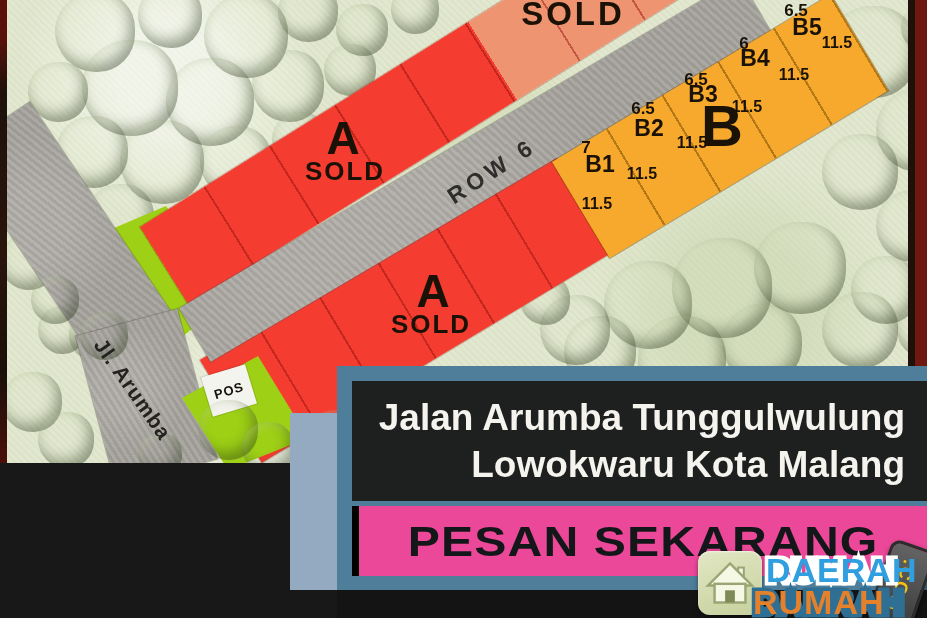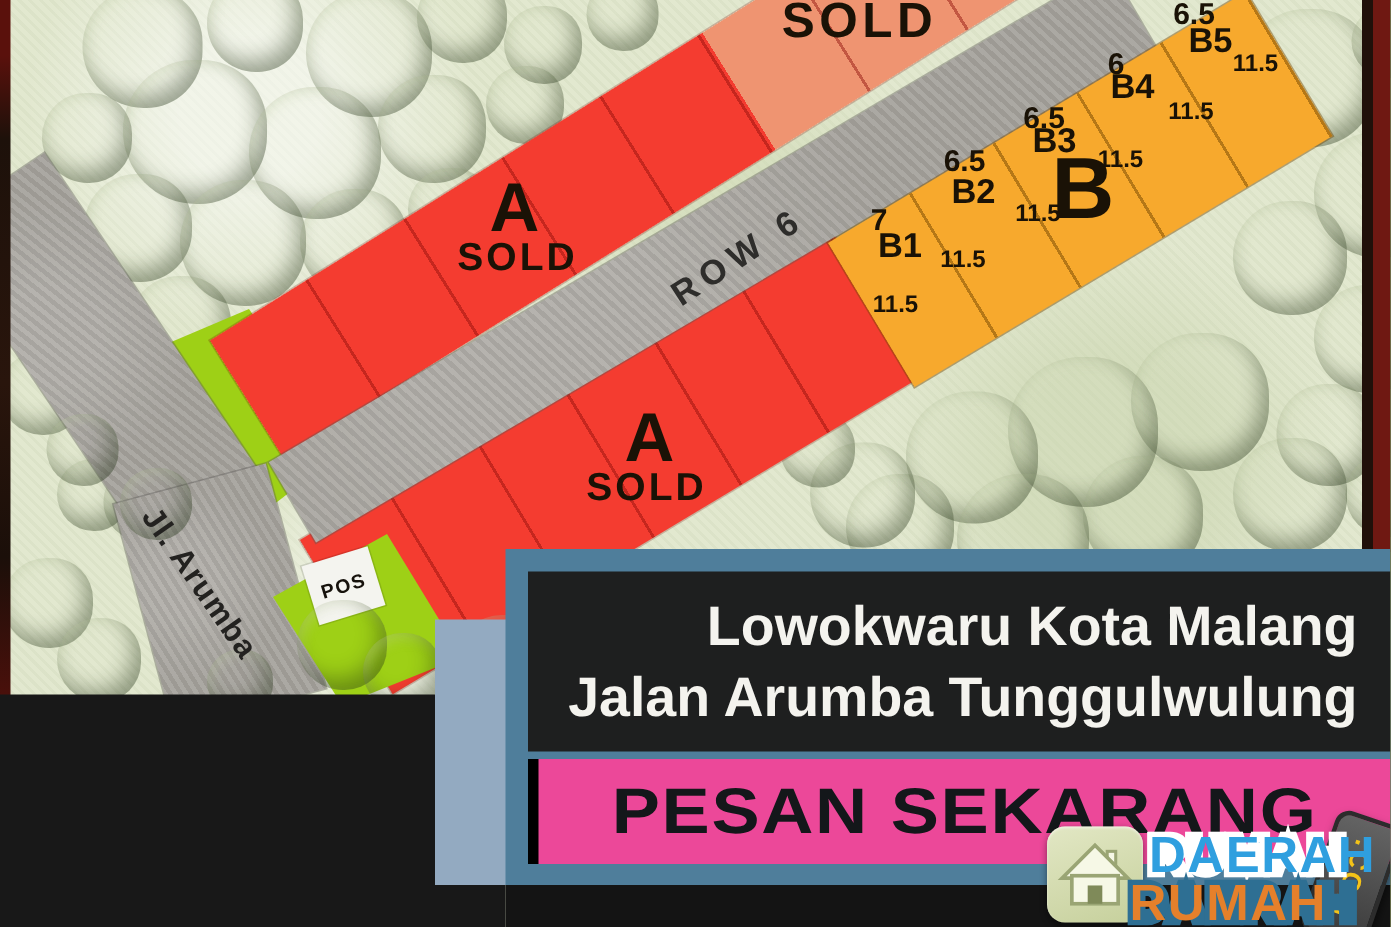--- a/index.html
+++ b/index.html
@@ -76,21 +76,21 @@
     background:linear-gradient(90deg,#20100a 0 7px,#6f1812 7px);}
   
   .ml{position:absolute;font-weight:bold;color:#1a1206;white-space:nowrap;
       transform:translate(-50%,-50%);line-height:1;}
   .ml-a{font-size:46px;}
   .ml-sold{font-size:26px;letter-spacing:2px;}
   .ml-soldstrip{font-size:33px;letter-spacing:3px;}
   .ml-row6{font-size:23px;letter-spacing:5px;color:#2e2d2b;transform:translate(-50%,-50%) rotate(-33deg);}
   .ml-arumba{font-size:21px;letter-spacing:1px;color:#232220;transform:translate(-50%,-50%) rotate(55deg);}
   .ml-bname{font-size:23px;}
-  .ml-bsize{font-size:20px;}
+  .ml-bsize{font-size:17px;}
   .ml-bdim{font-size:16px;}
   .ml-bbig{font-size:58px;}
   
   .panel-left{position:absolute;left:0;top:463px;width:337px;height:155px;background:#181818;}
   
   .banner-outer{position:absolute;left:290px;top:413px;width:637px;height:177px;background:#93aac1;}
   .banner-backdrop{position:absolute;left:337px;top:366px;width:590px;height:224px;background:#4f7e9b;}
   .banner-title{
     position:absolute;left:352px;top:381px;width:575px;height:120px;background:#1e1f1f;
     color:#f4f3ee;font-size:37px;font-weight:bold;text-align:right;
@@ -250,22 +250,22 @@
   </div>
 
   <div class="panel-left">
     
     
   </div>
 
   <div class="banner-outer"></div>
   <div class="banner-backdrop"></div>
   <div class="banner-title">
+    <span>Jalan Arumba Tunggulwulung</span>
     <span>Lowokwaru Kota Malang</span>
-    <span>Jalan Arumba Tunggulwulung</span>
   </div>
   <div class="banner-cta">
     <span>PESAN SEKARANG</span>
   </div>
   <div class="panel-bottom"></div>
 
   <div class="logo">
     <div class="logo-tile">
       <svg width="52" height="52" viewBox="0 0 64 64" aria-hidden="true">
         <rect x="42" y="13" width="7" height="12" fill="#f6f8e6" stroke="#9aa574" stroke-width="2.5"></rect>

